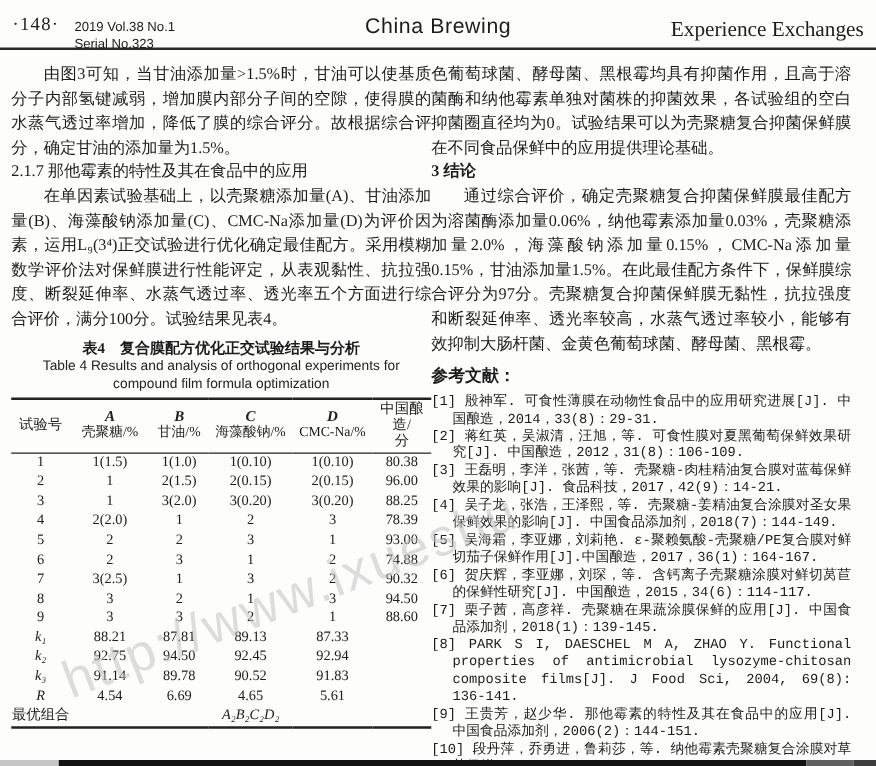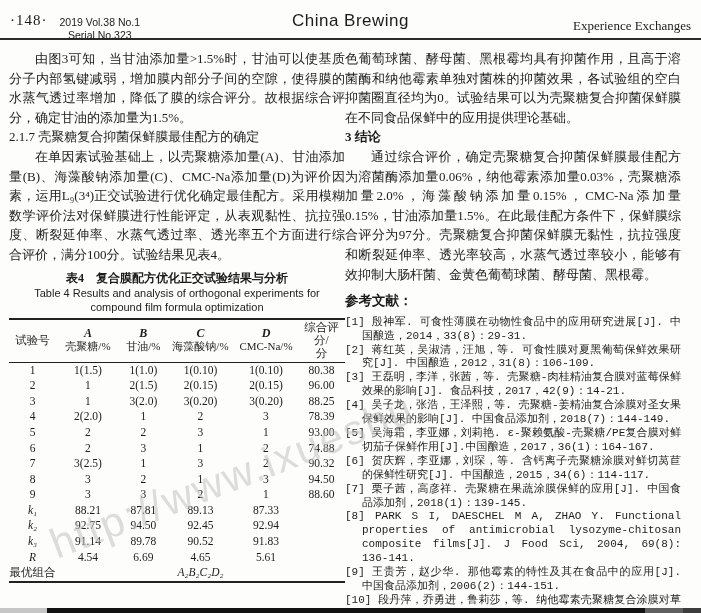--- a/index.html
+++ b/index.html
@@ -11,25 +11,25 @@
     background: #fdfdfc;
     font-family: "Liberation Serif", serif;
     color: #1c1c1c;
     overflow: hidden;
   }
   
   .hdr {
     display: flex; align-items: center;
     padding: 5px 10px 1px 10px; height: 37px;
   }
-  .hdr-left { display: flex; align-items: center; gap: 12px; width: 178px; text-align: center; }
+  .hdr-left { display: flex; align-items: center; gap: 12px; width: 178px; }
   .pageno { font-size: 15px; letter-spacing: 1px; }
   .volblock { font-family: "Liberation Sans", sans-serif; font-size: 10.5px; line-height: 13px; margin-top: 16px; }
   .hdr-center { flex: 1; text-align: center; font-family: "Liberation Sans", sans-serif; font-size: 17px; letter-spacing: .5px; }
-  .hdr-right { width: 178px; text-align: right; font-size: 13px; align-self: flex-end; padding-bottom: 2px; }
+  .hdr-right { width: 178px; text-align: right; font-size: 17px; align-self: flex-end; padding-bottom: 2px; }
   .hdr-rule { border: 0; border-top: 2px solid #2b2b2b; margin: 1px 0 0 0; }
 
   
   .columns { display: flex; padding: 9px 8px 0 9px; position: relative; z-index: 2; }
   .col { width: 336px; font-size: 13px; line-height: 19.6px; text-align: justify; }
   p { margin: 0; }
   .indent { text-indent: 2em; }
   .subheading { text-indent: 0; }
   .bold { font-weight: bold; }
 
@@ -92,21 +92,21 @@
     </div>
     <div class="hdr-center">China Brewing</div>
     <div class="hdr-right">Experience Exchanges</div>
   </header>
   <hr class="hdr-rule">
 
   <main class="columns">
 
     <section class="col">
       <p class="indent">由图3可知，当甘油添加量&gt;1.5%时，甘油可以使基质分子内部氢键减弱，增加膜内部分子间的空隙，使得膜的水蒸气透过率增加，降低了膜的综合评分。故根据综合评分，确定甘油的添加量为1.5%。</p>
-      <p class="subheading">2.1.7 壳聚糖复合抑菌保鲜膜最佳配方的确定</p>
+      <p class="subheading">2.1.7 那他霉素的特性及其在食品中的应用</p>
       <p class="indent">在单因素试验基础上，以壳聚糖添加量(A)、甘油添加量(B)、海藻酸钠添加量(C)、CMC-Na添加量(D)为评价因素，运用L₉(3⁴)正交试验进行优化确定最佳配方。采用模糊数学评价法对保鲜膜进行性能评定，从表观黏性、抗拉强度、断裂延伸率、水蒸气透过率、透光率五个方面进行综合评价，满分100分。试验结果见表4。</p>
 
       <div class="tablock">
         <div class="t-title-cn">表4　复合膜配方优化正交试验结果与分析</div>
         <div class="t-cap-en">Table 4 Results and analysis of orthogonal experiments for</div>
         <div class="t-cap-en">compound film formula optimization</div>
 
         <table class="otable">
           <colgroup>
             <col class="c0">
@@ -131,21 +131,21 @@
                 </th>
               <th>
                   <span class="th-letter">C</span>
                   <span class="th-name">海藻酸钠/%</span>
                 </th>
               <th>
                   <span class="th-letter">D</span>
                   <span class="th-name">CMC-Na/%</span>
                 </th>
               <th>
-                  <span class="th-one">综合评分/</span>
+                  <span class="th-one">中国酿造/</span>
                   <span class="th-one">分</span>
                 </th>
             </tr>
           </thead>
           <tbody>
             <tr>
               <td>1</td>
                 <td>1(1.5)</td>
                 <td>1(1.0)</td>
                 <td>1(0.10)</td>

